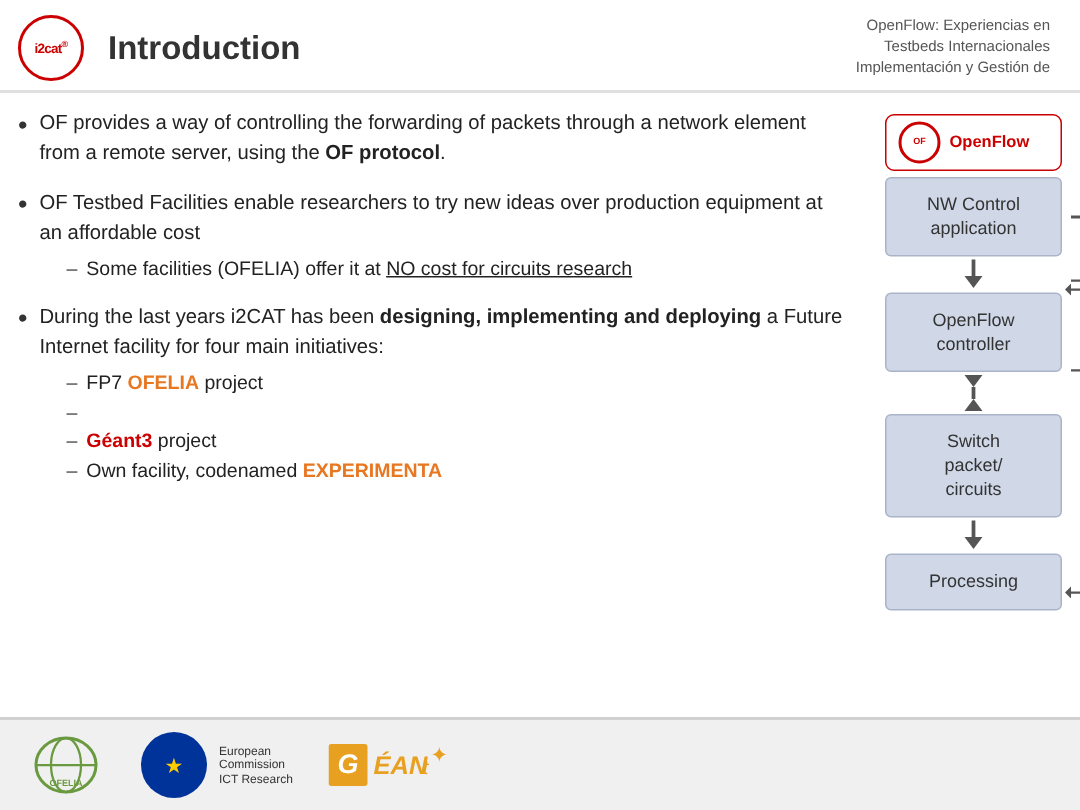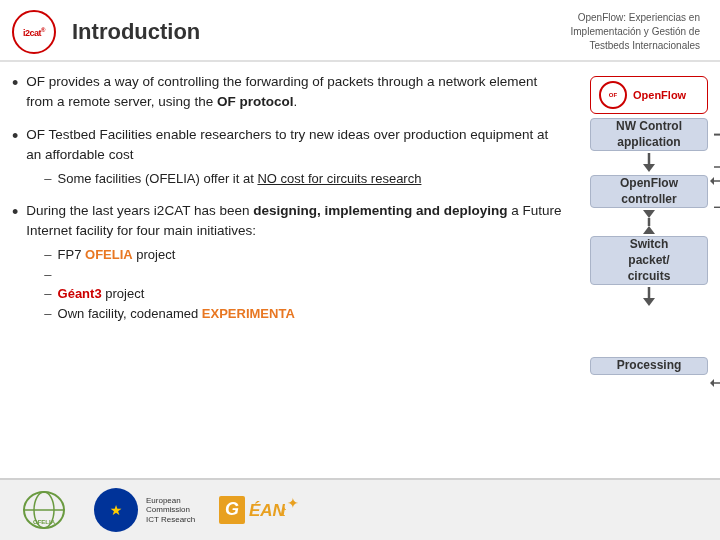--- a/index.html
+++ b/index.html
@@ -173,24 +173,24 @@
       font-size: 11px;
       font-weight: bold;
       color: #cc0000;
     }
 
     .diagram-box {
       width: 118px;
       background: #d0d8e8;
       border: 1.5px solid #aab4c8;
       border-radius: 4px;
-      padding: 0 8px;
+      padding: 10px 8px;
       text-align: center;
       font-size: 12px;
-      font-weight: bold;
+      font-weight: normal;
       color: #333;
       line-height: 1.3;
       position: relative;
     }
 
     
     .footer {
       position: absolute;
       bottom: 0;
       left: 0;
@@ -228,22 +228,22 @@
 
 <div class="header">
   <div class="header-left">
     <div class="logo-circle">
       <span style="font-size:9px; font-weight:bold;">i2cat<sup style="font-size:6px;">®</sup></span>
     </div>
     <div class="page-title-text">Introduction</div>
   </div>
   <div class="header-right">
     <div>OpenFlow: Experiencias en</div>
+    <div>Testbeds Internacionales</div>
     <div>Implementación y Gestión de</div>
-    <div>Testbeds Internacionales</div>
   </div>
 </div>
 
 <div class="main">
 
   <div class="content">
 
     <div class="bullet-item">
       <div class="bullet-dot">•</div>
       <div class="bullet-text">
@@ -344,21 +344,21 @@
       </div>
     </div>
 
     <div style="display:flex; flex-direction:column; align-items:center; width:118px; height:24px; justify-content:center;">
       <svg width="24" height="24">
         <line x1="12" y1="2" x2="12" y2="16" stroke="#555" stroke-width="2.5"></line>
         <polygon points="6,13 12,21 18,13" fill="#555"></polygon>
       </svg>
     </div>
 
-    <div style="position:relative; width:118px;margin-top:48px;">
+    <div style="position:relative; width:118px;">
       <div class="diagram-box">
         Processing
       </div>
 
       <svg style="position:absolute; right:-22px; top:-180px; height:210px; width:20px;">
         <line x1="4" y1="4" x2="14" y2="4" stroke="#555" stroke-width="1.5"></line>
         <line x1="14" y1="4" x2="14" y2="206" stroke="#555" stroke-width="1.5"></line>
         <line x1="4" y1="206" x2="14" y2="206" stroke="#555" stroke-width="1.5"></line>
 
         <polygon points="4,0 4,8 0,4" fill="#555"></polygon>

